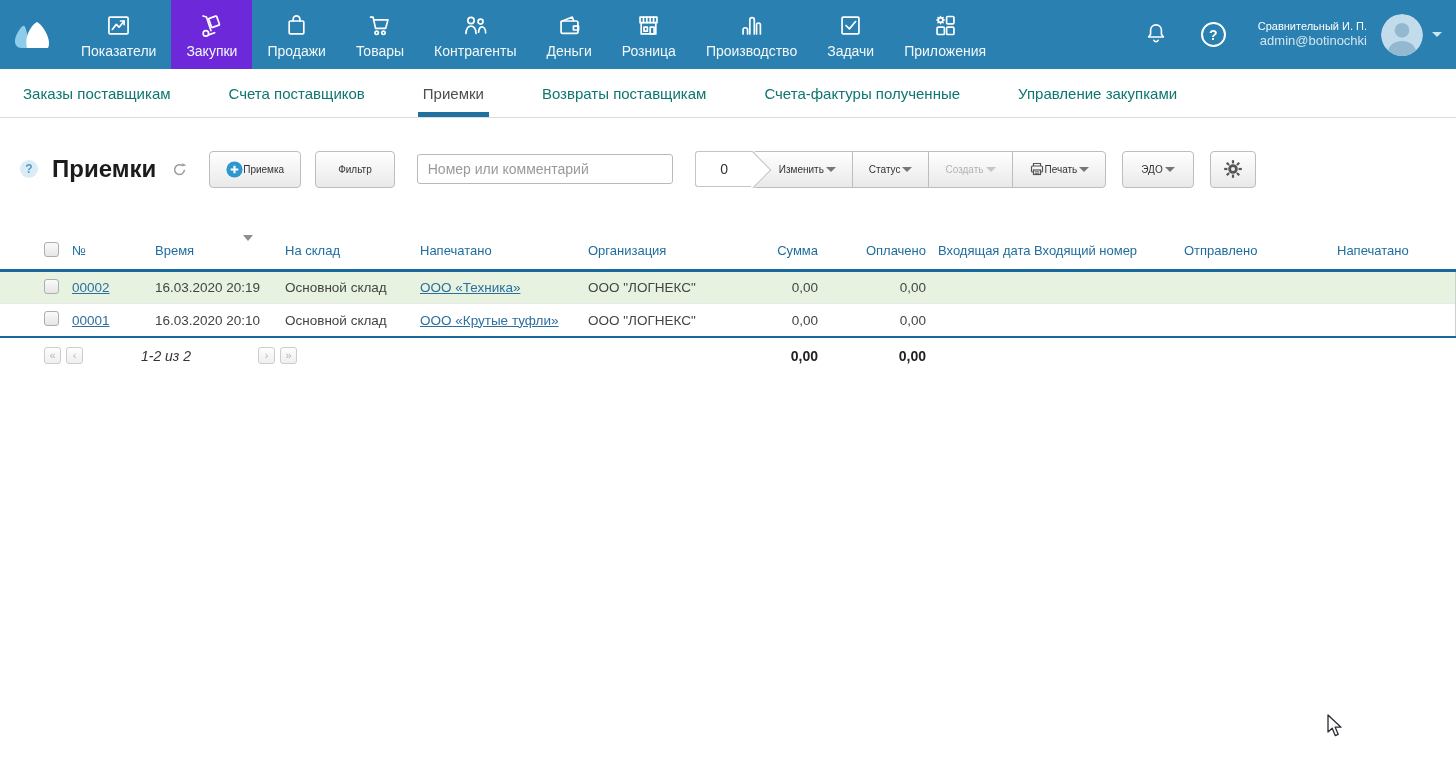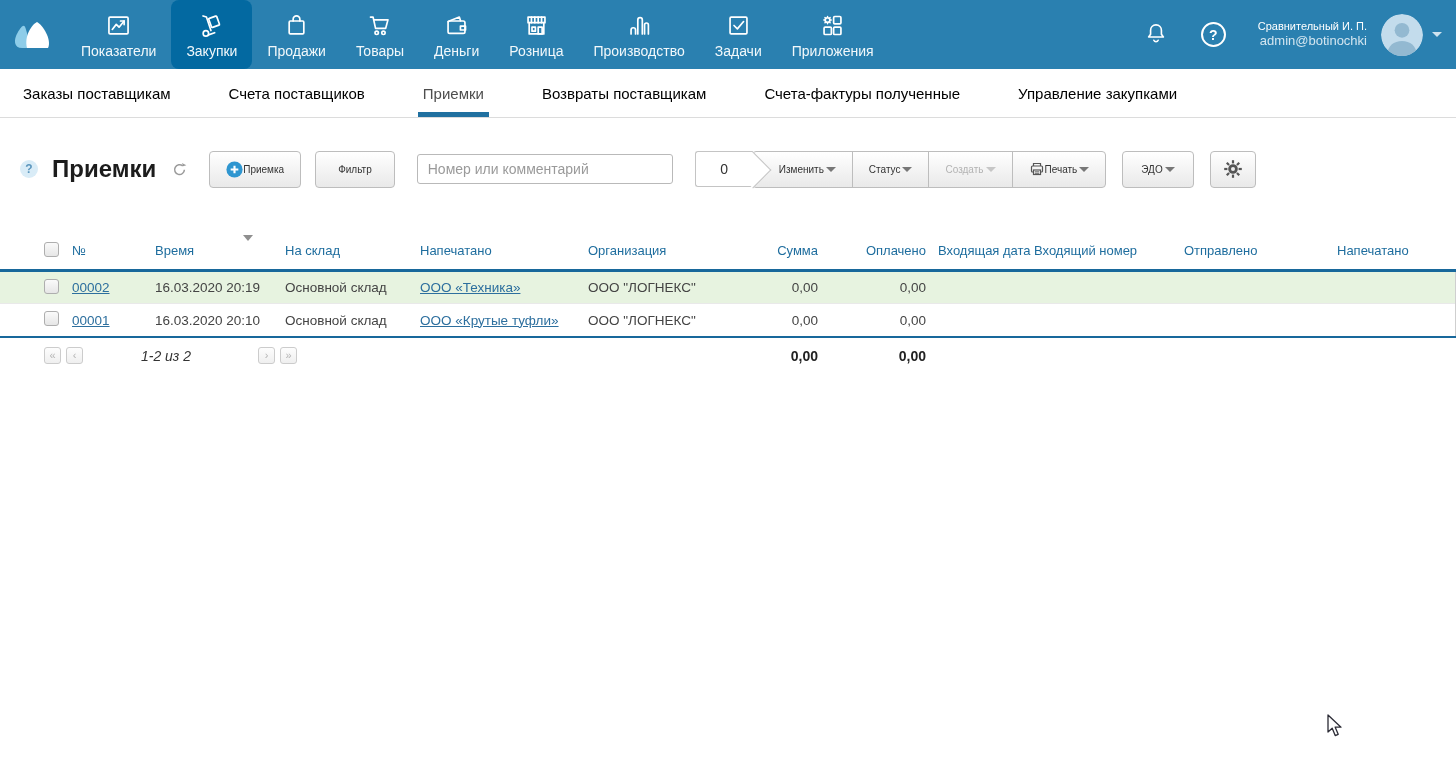--- a/index.html
+++ b/index.html
@@ -5,40 +5,40 @@
   * { margin:0; padding:0; box-sizing:border-box; }
   html,body { background:#fff; }
   body { font-family:"Liberation Sans", sans-serif; }
   .screen { position:relative; width:1456px; height:766px; background:#fff; overflow:hidden; }
 
   
   .topbar { display:flex; align-items:stretch; height:69px; background:#2a80b0; color:#fff; }
   .logo { display:flex; align-items:center; justify-content:center; width:66px; cursor:pointer; }
   .nav-item { display:flex; flex-direction:column; align-items:center; justify-content:center; gap:4px;
               padding:0 15px; cursor:pointer; color:#f2f8fb; }
-  .nav-item.active { background:#0369a1;border-radius:8px; }
+  .nav-item.active { background:#6d28d9; }
   .nav-item .nicon { height:28px; display:flex; align-items:flex-end; }
   .nav-item .nlabel { font-size:14px; white-space:nowrap; }
   .nicon svg { stroke:#fff; fill:none; stroke-width:1.5; stroke-linecap:round; stroke-linejoin:round; }
   .top-right { display:flex; align-items:center; margin-left:auto; padding-right:14px; }
   .bell-wrap { margin-left:6px; padding:0 16px; cursor:pointer; }
   .help-circle { width:25px; height:25px; border:2px solid #fff; border-radius:50%;
                  display:flex; align-items:center; justify-content:center;
                  font-size:14px; font-weight:bold; color:#fff; cursor:pointer; margin:0 16px; }
   .user-block { text-align:right; line-height:1.25; margin-left:16px; cursor:pointer; }
   .user-name { font-size:11px; color:#fff; }
   .user-email { font-size:13px; color:#d3e5f0; }
   .avatar { width:42px; height:42px; border-radius:50%; overflow:hidden; margin-left:14px; cursor:pointer; flex:none; }
   .user-caret { width:0; height:0; border-left:5px solid transparent; border-right:5px solid transparent;
                 border-top:5px solid #cfe3ef; margin-left:9px; }
 
   
   .subnav { position:relative; display:flex; align-items:center; height:49px; background:#fff;
             border-bottom:1px solid #dcdcdc; padding-left:20px; }
-  .tab { position:relative; font-size:15px; color:#000000; margin-right:52px; cursor:pointer;
+  .tab { position:relative; font-size:15px; color:#0f766e; margin-right:52px; cursor:pointer;
          height:100%; display:flex; align-items:center; padding:0 3px; }
   .tab.active { color:#4d4d4d; }
   .tab.active::after { content:""; position:absolute; left:-2px; right:-2px; bottom:0; height:5px; background:#2070a0; }
 
   
   .toolbar { display:flex; align-items:center; margin-top:27px; height:48px; }
   .help-small { width:18px; height:18px; border-radius:50%; background:#d9ecf7; color:#5b96bd;
                 font-size:12px; font-weight:bold; display:flex; align-items:center; justify-content:center;
                 margin-left:20px; cursor:pointer; }
   .page-title { font-size:24px; font-weight:bold; color:#1c1c1c; margin-left:14px; }
@@ -146,20 +146,31 @@
       <span class="nicon">
         <svg width="27" height="27" viewBox="0 0 24 24">
             <path d="M4 4.5 h2.3 l2.2 10 h9 l2-7.5 h-12.5"></path>
             <circle cx="9.5" cy="18.5" r="1.5"></circle>
             <circle cx="15.5" cy="18.5" r="1.5"></circle>
           </svg>
       </span>
       <span class="nlabel">Товары</span>
     </div>
 
+    <div class="nav-item">
+      <span class="nicon">
+        <svg width="27" height="27" viewBox="0 0 24 24">
+            <circle cx="8" cy="7.5" r="2.8"></circle>
+            <path d="M3.5 19 c0-4.5 2.5-6.5 4.5-6.5 s4.5 2 4.5 6.5"></path>
+            <circle cx="16.5" cy="8.5" r="2.2"></circle>
+            <path d="M14.8 18 c0.2-3.3 1.7-4.8 3-4.8 s3.2 1.5 3.2 5.3"></path>
+          </svg>
+      </span>
+      <span class="nlabel">Контрагенты</span>
+    </div>
 
     <div class="nav-item">
       <span class="nicon">
         <svg width="27" height="27" viewBox="0 0 24 24">
             <path d="M4.5 8.5 L14.5 4.5 L15.6 7.8"></path>
             <rect x="4.5" y="8" width="15" height="11" rx="1.5"></rect>
             <path d="M15.5 12.5 h4.5 v3.5 h-4.5 z"></path>
           </svg>
       </span>
       <span class="nlabel">Деньги</span>

